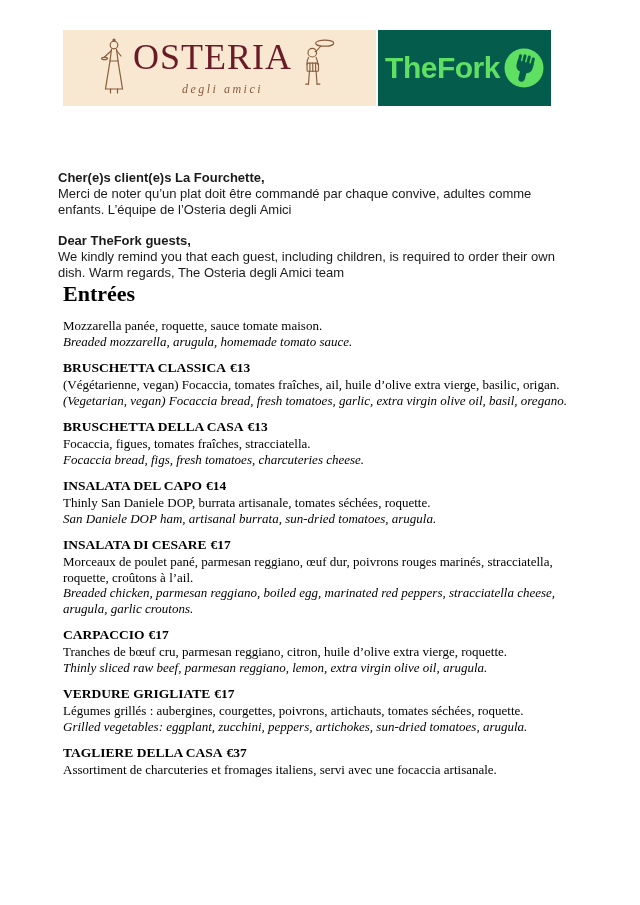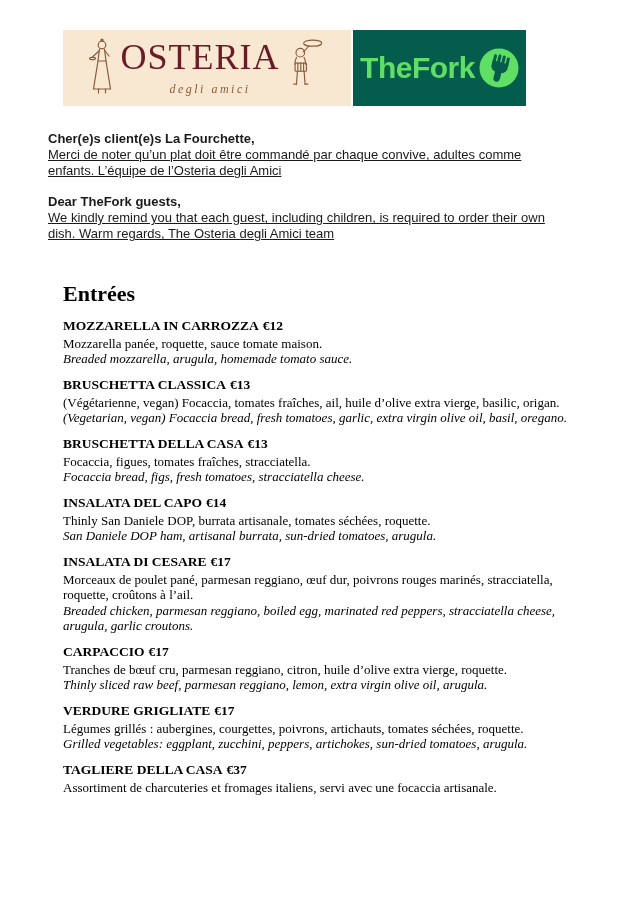--- a/index.html
+++ b/index.html
@@ -2,39 +2,39 @@
 <html><head>
 <meta charset="utf-8">
 <style>
   * { margin: 0; padding: 0; box-sizing: border-box; }
   html, body { background: #ffffff; }
   body { width: 640px; height: 905px; position: relative; overflow: hidden;
          font-family: "Liberation Sans", sans-serif; color: #111; }
 
   
   .logos { position: absolute; left: 63px; top: 30px; height: 76px; display: flex; gap: 2px; }
-  .logo-osteria { width: 288px; height: 76px; background: #F8E8D1; display: flex;
+  .logo-osteria { width: 313px; height: 76px; background: #F8E8D1; display: flex;
                   align-items: center; justify-content: center; gap: 6px; }
   .osteria-text-col { display: flex; flex-direction: column; align-items: center; }
   .osteria-word { font-family: "Liberation Serif", serif; font-size: 36px; line-height: 1;
                   letter-spacing: 1px; color: #6B1B26; font-weight: 400; }
   .osteria-tagline { font-family: "Liberation Serif", serif; font-style: italic; font-size: 12px;
                      letter-spacing: 2.5px; color: #8A5B3C; margin-top: 7px; transform: translateX(10px); }
   .logo-thefork { width: 173px; height: 76px; background: #045C4C; display: flex;
                   align-items: center; justify-content: center; gap: 4px; }
   .thefork-word { font-family: "Liberation Sans", sans-serif; font-weight: bold; font-size: 30px;
                   color: #5FE063; letter-spacing: -0.5px; line-height: 1; }
   .fork-badge { width: 40px; height: 40px; flex: 0 0 auto; }
 
   
-  .notice { position: absolute; left: 48px; width: 565px; font-size: 13px; line-height: 16.2px; color: #1a1a1a; }
+  .notice { position: absolute; left: 58px; width: 565px; font-size: 13px; line-height: 16.2px; color: #1a1a1a; margin-top: 39px; }
   .notice-fr { top: 131px; }
   .notice-en { top: 194px; }
   .notice-heading { font-weight: bold; }
-  .notice-body { white-space: pre-line; text-decoration: underline; }
+  .notice-body { white-space: pre-line; }
 
   
   .section-title { position: absolute; left: 63px; top: 283px;
                    font-family: Liberation Serif, serif; font-weight: bold; font-size: 22px;
                    line-height: 1; color: #000; }
   .menu { position: absolute; left: 63px; top: 318px; width: 565px;
           font-family: "Liberation Serif", serif; font-size: 13px; line-height: 15.5px; color: #000; }
   .menu-item { margin-bottom: 10.5px; }
   .item-title { font-weight: bold; font-size: 13.5px; margin-bottom: 2px; }
   .item-price { margin-left: 4px; }
@@ -106,35 +106,34 @@
   <div class="notice-heading">Dear TheFork guests,</div>
   <div class="notice-body">We kindly remind you that each guest, including children, is required to order their own
 dish. Warm regards, The Osteria degli Amici team</div>
 </div>
 
 <div class="section-title">Entrées</div>
 
 <div class="menu">
 
   <div class="menu-item">
-    <div class="item-title"><span>MOZZARELLA IN CARROZZA</span><span class="item-price">€12</span></div>
     <div class="item-desc-fr">Mozzarella panée, roquette, sauce tomate maison.</div>
     <div class="item-desc-en">Breaded mozzarella, arugula, homemade tomato sauce.</div>
   </div>
 
   <div class="menu-item">
     <div class="item-title"><span>BRUSCHETTA CLASSICA</span><span class="item-price">€13</span></div>
     <div class="item-desc-fr">(Végétarienne, vegan) Focaccia, tomates fraîches, ail, huile d’olive extra vierge, basilic, origan.</div>
     <div class="item-desc-en">(Vegetarian, vegan) Focaccia bread, fresh tomatoes, garlic, extra virgin olive oil, basil, oregano.</div>
   </div>
 
   <div class="menu-item">
     <div class="item-title"><span>BRUSCHETTA DELLA CASA</span><span class="item-price">€13</span></div>
     <div class="item-desc-fr">Focaccia, figues, tomates fraîches, stracciatella.</div>
-    <div class="item-desc-en">Focaccia bread, figs, fresh tomatoes, stracciatella cheese.</div>
+    <div class="item-desc-en">Focaccia bread, figs, fresh tomatoes, charcuteries cheese.</div>
   </div>
 
   <div class="menu-item">
     <div class="item-title"><span>INSALATA DEL CAPO</span><span class="item-price">€14</span></div>
     <div class="item-desc-fr">Thinly San Daniele DOP, burrata artisanale, tomates séchées, roquette.</div>
     <div class="item-desc-en">San Daniele DOP ham, artisanal burrata, sun-dried tomatoes, arugula.</div>
   </div>
 
   <div class="menu-item">
     <div class="item-title"><span>INSALATA DI CESARE</span><span class="item-price">€17</span></div>

